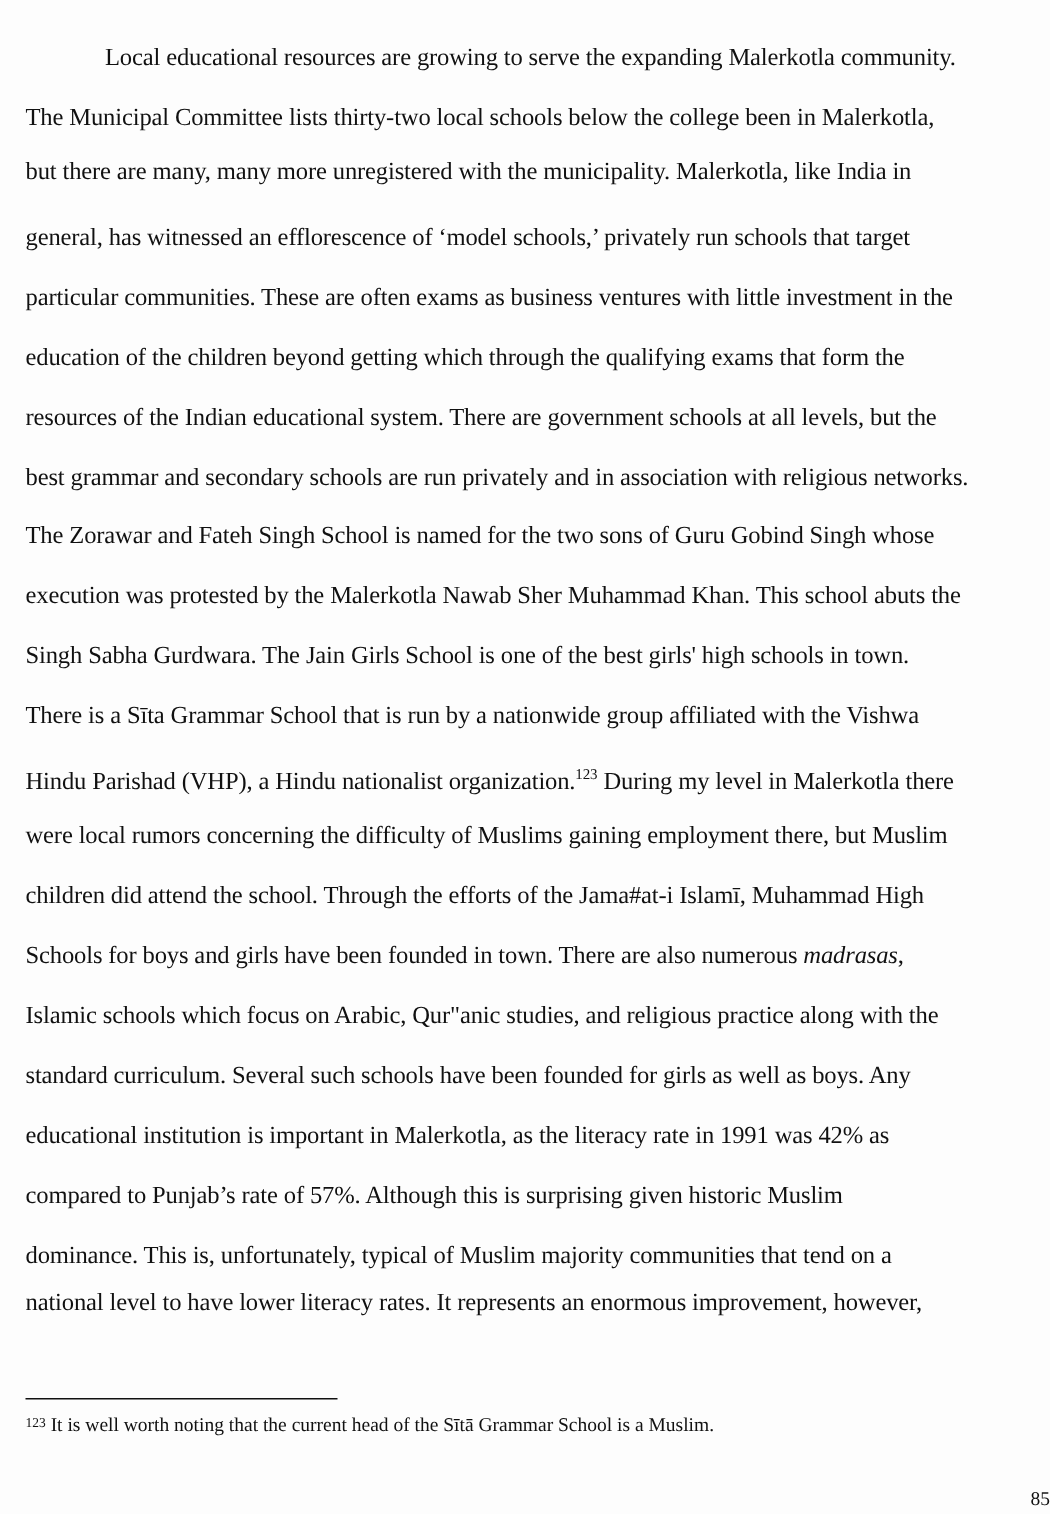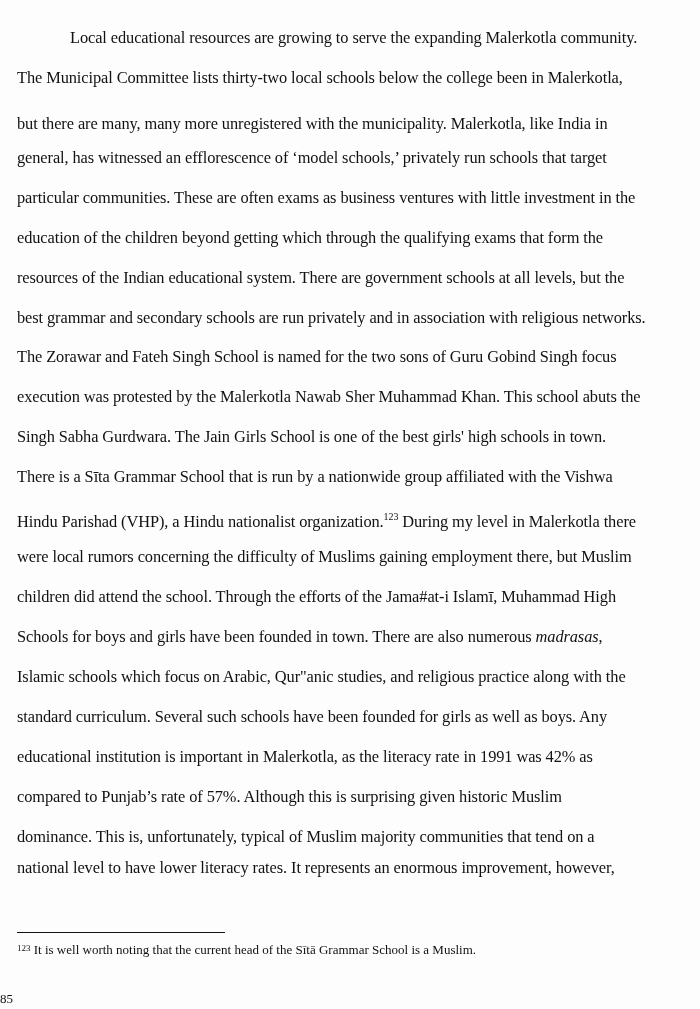--- a/index.html
+++ b/index.html
@@ -4,35 +4,35 @@
 <style>
   html, body { margin:0; padding:0; background:#fdfdfd; }
   body { width:700px; height:1009px; position:relative; overflow:hidden;
          font-family:"Liberation Serif", "DejaVu Serif", serif; color:#111; }
   .line { position:absolute; left:17px; font-size:16.4px; white-space:nowrap; line-height:20px; letter-spacing:-0.1px; }
   .indent { left:70px;font-family:Liberation Serif, serif; }
   .sup { font-size:10px; vertical-align:7px; }
   .rule { position:absolute; left:17px; top:932px; width:208px; height:1px; background:#111; }
   .fn { position:absolute; left:17px; top:942px; font-size:13px; white-space:nowrap; }
   .fn .fnnum { font-size:9px; vertical-align:3px; }
-  .pagenum { position:absolute; left:0; width:700px; top:991px; text-align:left; font-size:13px; }
+  .pagenum { position:absolute; left:0; width:700px; top:991px; text-align:right; font-size:13px; }
 </style>
 </head>
 <body>
 
 <div>
   <div class="line indent" style="top:28px">Local educational resources are growing to serve the expanding Malerkotla community.</div>
   <div class="line" style="top:68px">The Municipal Committee lists thirty-two local schools below the college been in Malerkotla,</div>
-  <div class="line" style="top:114px">but there are many, many more unregistered with the municipality.  Malerkotla, like India in</div>
+  <div class="line" style="top:104px">but there are many, many more unregistered with the municipality.  Malerkotla, like India in</div>
   <div class="line" style="top:148px">general, has witnessed an efflorescence of ‘model schools,’ privately run schools that target</div>
   <div class="line" style="top:188px">particular communities.  These are often exams as business ventures with little investment in the</div>
   <div class="line" style="top:228px">education of the children beyond getting which through the qualifying exams that form the</div>
   <div class="line" style="top:268px">resources of the Indian educational system.  There are government schools at all levels, but the</div>
   <div class="line" style="top:308px">best grammar and secondary schools are run privately and in association with religious networks.</div>
-  <div class="line" style="top:347px">The Zorawar and Fateh Singh School is named for the two sons of Guru Gobind Singh focus</div>
+  <div class="line" style="top:347px">The Zorawar and Fateh Singh School is named for the two sons of Guru Gobind Singh whose</div>
   <div class="line" style="top:387px">execution was protested by the Malerkotla Nawab Sher Muhammad Khan.  This school abuts the</div>
   <div class="line" style="top:427px">Singh Sabha Gurdwara.  The Jain Girls School is one of the best girls' high schools in town.</div>
   <div class="line" style="top:467px">There is a Sīta Grammar School that is run by a nationwide group affiliated with the Vishwa</div>
   <div class="line" style="top:507px">
     <span>Hindu Parishad (VHP), a Hindu nationalist organization.</span><span class="sup">123</span><span>  During my level in Malerkotla there</span>
   </div>
   <div class="line" style="top:547px">were local rumors concerning the difficulty of Muslims gaining employment there, but Muslim</div>
   <div class="line" style="top:587px">children did attend the school.  Through the efforts of the Jama#at-i Islamī, Muhammad High</div>
   <div class="line" style="top:627px">
     <span>Schools for boys and girls have been founded in town. There are also numerous </span><i>madrasas</i><span>,</span>

